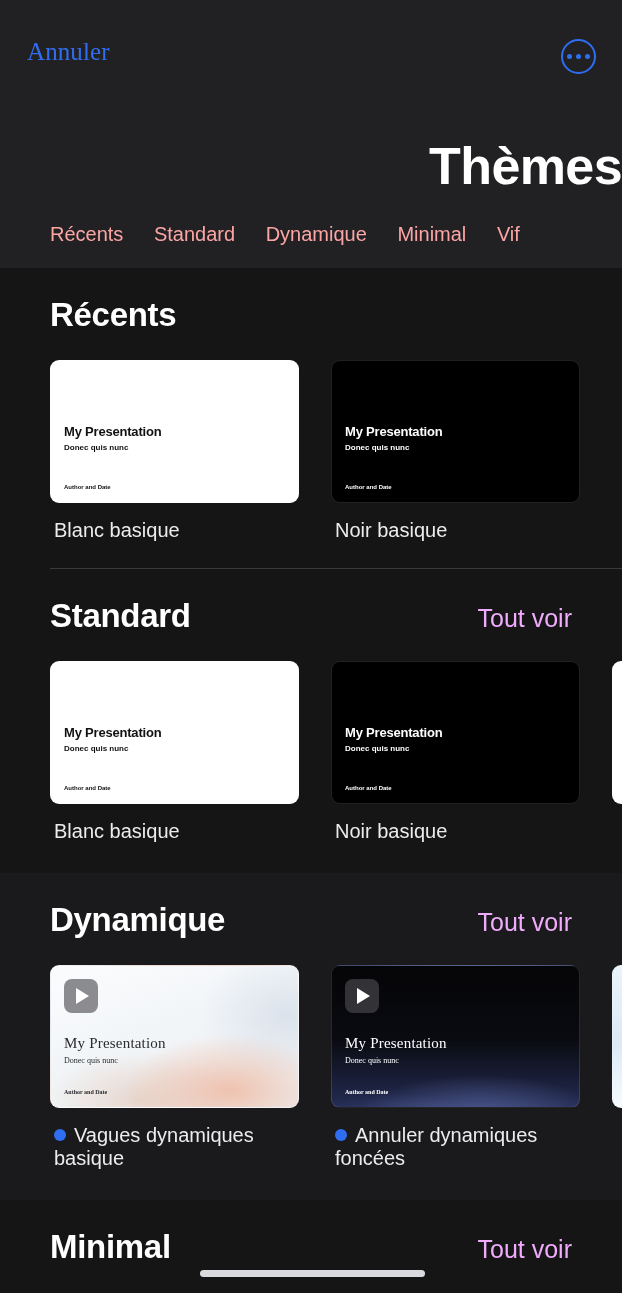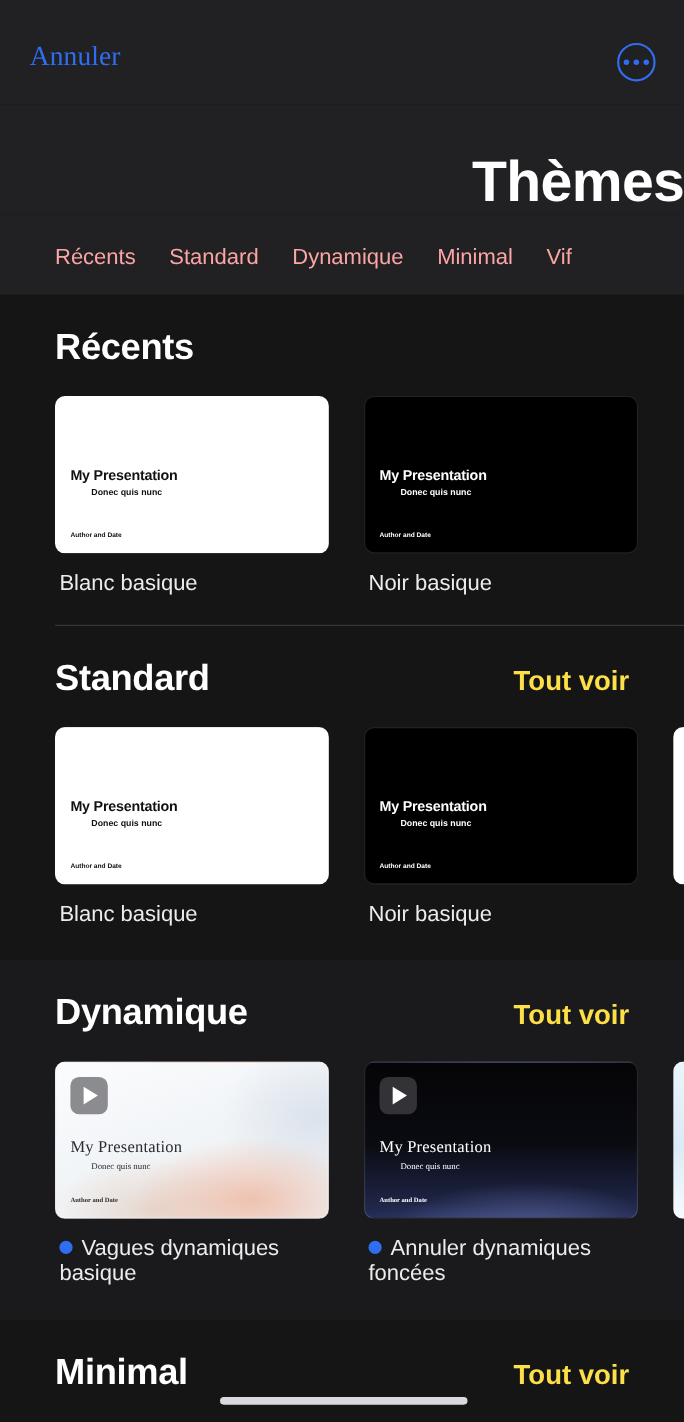--- a/index.html
+++ b/index.html
@@ -93,23 +93,22 @@
     justify-content:space-between;
     padding:28px 50px 0 50px;
   }
   .sec-title{
     font-size:33px;
     font-weight:bold;
     letter-spacing:-0.3px;
   }
   .see-all{
     font-size:25px;
-    color:#fde047;
-    cursor:pointer;
-    font-weight:bold;
+    color:#f0abfc;
+    cursor:pointer;
   }
 
   .row{
     display:flex;
     gap:25px;
     padding:26px 0 0 50px;
     overflow:hidden;
   }
   .cell{ flex:0 0 auto; width:256px; }
 
@@ -125,21 +124,21 @@
   .thumb.light{ background:#ffffff; }
   .thumb.dark { background:#000000; }
 
   .t-title{
     position:absolute; left:13px; top:63px;
     font-size:13px; font-weight:bold;
     letter-spacing:-0.2px;
   }
   .t-sub{
     position:absolute; left:13px; top:82px;
-    font-size:8px; font-weight:bold;margin-left:19px;
+    font-size:8px; font-weight:bold;
   }
   .t-auth{
     position:absolute; left:13px; bottom:12px;
     font-size:6px; font-weight:bold;
   }
   .light .t-title,.light .t-sub,.light .t-auth{ color:#111; }
   .dark  .t-title,.dark  .t-sub,.dark  .t-auth{ color:#fff; }
 
   
   .thumb.dyn .t-title{ top:69px; font-size:15px; font-weight:normal;

